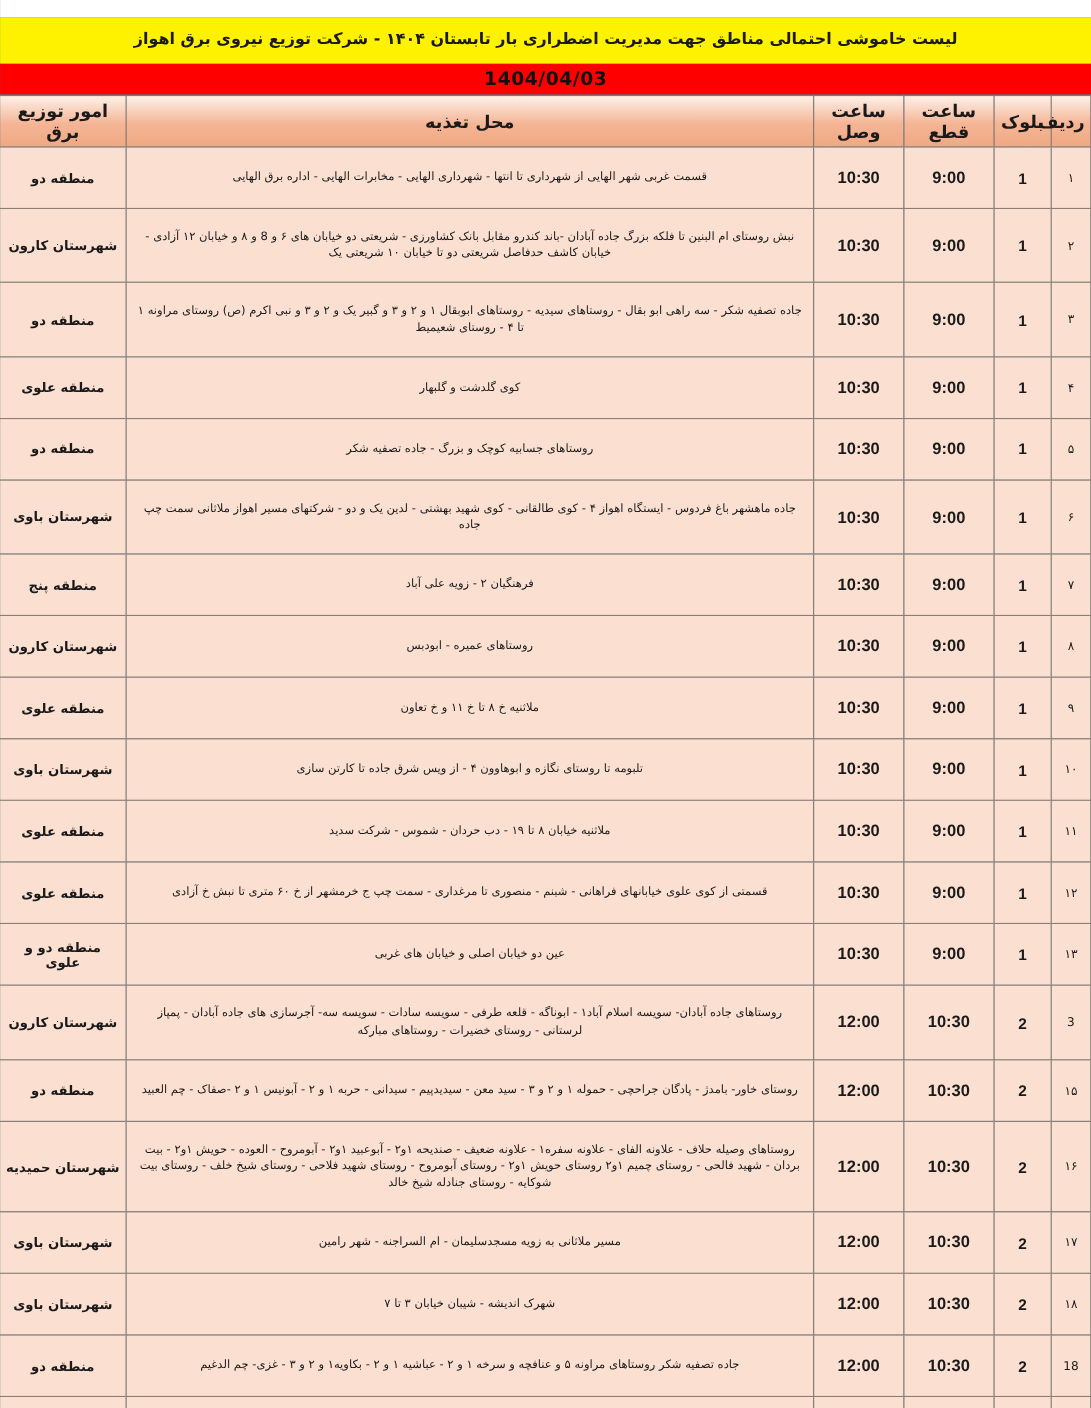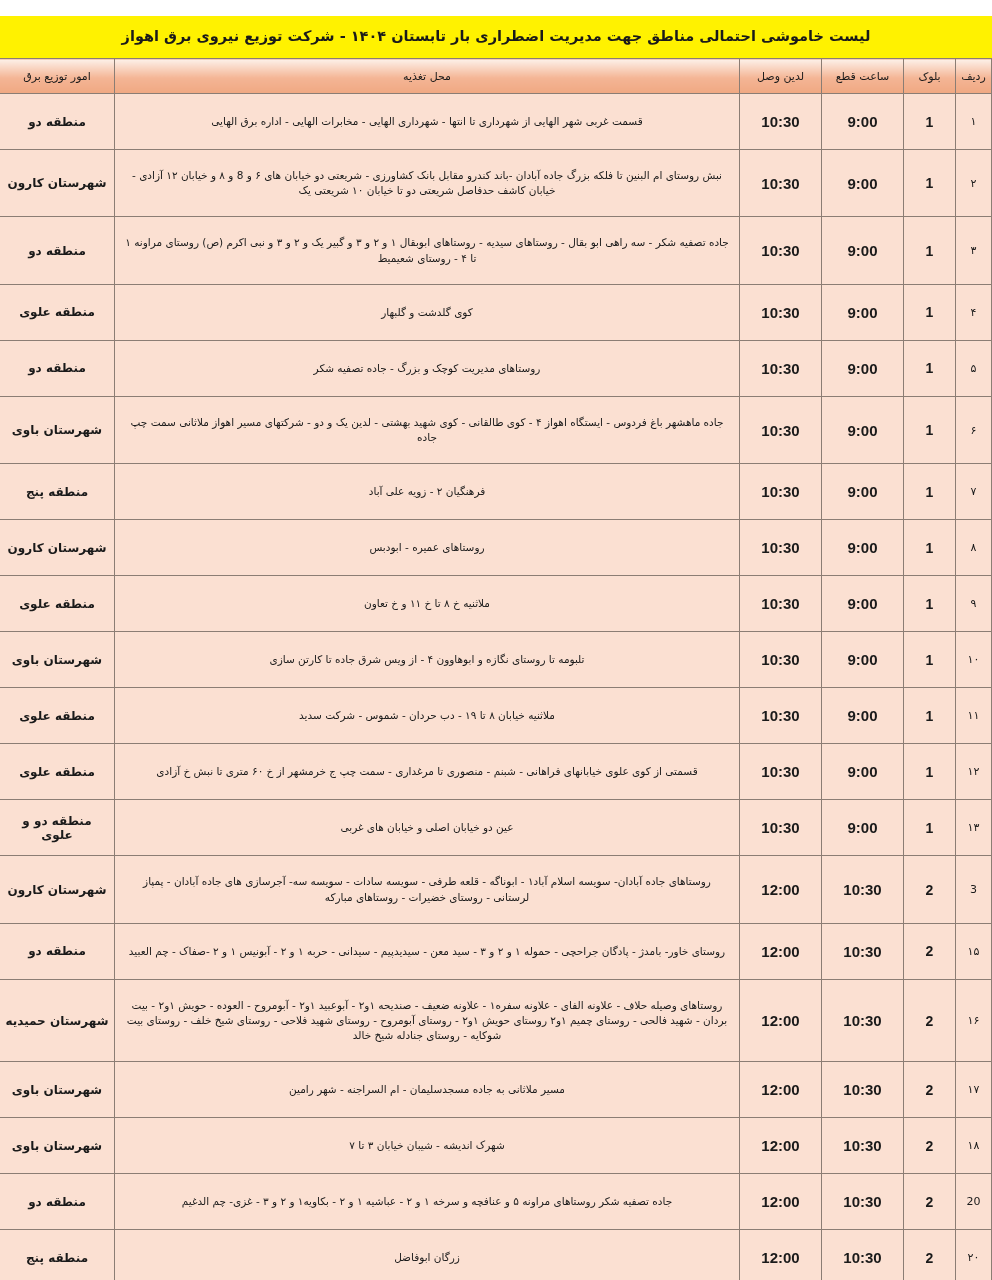--- a/index.html
+++ b/index.html
@@ -67,22 +67,22 @@
   }
   table.schedule th,
   table.schedule td {
     border: 1px solid #8b7d74;
     vertical-align: middle;
     text-align: center;
     padding: 4px 5px;
   }
   thead th {
     background: linear-gradient(to bottom, #fdf0e8 0%, #f4b595 55%, #f0a882 100%);
-    font-size: 11px;
-    font-weight: normal;
+    font-size: 16px;
+    font-weight: bold;
     color: #1a1a1a;
     height: 26px;
     padding: 2px 4px;
   }
   tbody td {
     background: #fbe0d2;
     font-size: 11px;
     color: #1a1a1a;
   }
   tbody tr td.col-place {
@@ -128,36 +128,39 @@
 <body>
 
 <div class="page">
 
   <div class="top-gap"></div>
 
   <div class="title-banner">
     <div class="title-text">لیست خاموشی احتمالی مناطق جهت مدیریت اضطراری بار تابستان ۱۴۰۴ - شرکت توزیع نیروی برق اهواز</div>
   </div>
 
+  <div class="date-banner">
+    <div class="date-text">1404/04/03</div>
+  </div>
 
   <table class="schedule">
     <colgroup>
       <col class="w-index">
       <col class="w-block">
       <col class="w-off">
       <col class="w-on">
       <col class="w-place">
       <col class="w-region">
     </colgroup>
     <thead>
       <tr>
         <th>ردیف</th>
         <th>بلوک</th>
         <th>ساعت قطع</th>
-        <th>لدین وصل</th>
+        <th>ساعت وصل</th>
         <th>محل تغذیه</th>
         <th>امور توزیع برق</th>
       </tr>
     </thead>
     <tbody id="table-body">
         <tr>
           <td class="col-index">۱</td>
           <td class="col-block">1</td>
           <td class="col-time">9:00</td>
           <td class="col-time">10:30</td>
@@ -186,21 +189,21 @@
           <td class="col-time">9:00</td>
           <td class="col-time">10:30</td>
           <td class="col-place">کوی گلدشت و گلبهار</td>
           <td class="col-region">منطقه علوی</td>
         </tr>
         <tr>
           <td class="col-index">۵</td>
           <td class="col-block">1</td>
           <td class="col-time">9:00</td>
           <td class="col-time">10:30</td>
-          <td class="col-place">روستاهای مدیریت کوچک و بزرگ - جاده تصفیه شکر</td>
+          <td class="col-place">روستاهای جسابیه کوچک و بزرگ - جاده تصفیه شکر</td>
           <td class="col-region">منطقه دو</td>
         </tr>
         <tr>
           <td class="col-index">۶</td>
           <td class="col-block">1</td>
           <td class="col-time">9:00</td>
           <td class="col-time">10:30</td>
           <td class="col-place">جاده ماهشهر باغ فردوس - ایستگاه اهواز ۴ - کوی طالقانی - کوی شهید بهشتی - لدین یک و دو  - شرکتهای مسیر اهواز ملاثانی سمت چپ جاده</td>
           <td class="col-region">شهرستان باوی</td>
         </tr>
@@ -282,33 +285,33 @@
           <td class="col-time">10:30</td>
           <td class="col-time">12:00</td>
           <td class="col-place">روستاهای وصیله حلاف - علاونه الفای - علاونه سفره۱ - علاونه ضعیف - صندیحه ۱و۲ - آبوعبید ۱و۲ - آبومروح - العوده - حویش ۱و۲ - بیت بردان - شهید فالحی - روستای چمیم ۱و۲ روستای حویش ۱و۲ - روستای آبومروح - روستای شهید فلاحی - روستای شیخ خلف - روستای بیت شوکایه - روستای جنادله شیخ خالد</td>
           <td class="col-region">شهرستان حمیدیه</td>
         </tr>
         <tr>
           <td class="col-index">۱۷</td>
           <td class="col-block">2</td>
           <td class="col-time">10:30</td>
           <td class="col-time">12:00</td>
-          <td class="col-place">مسیر ملاثانی به جاده مسجدسلیمان - ام السراجنه - شهر رامین</td>
+          <td class="col-place">مسیر ملاثانی به زویه مسجدسلیمان - ام السراجنه - شهر رامین</td>
           <td class="col-region">شهرستان باوی</td>
         </tr>
         <tr>
           <td class="col-index">۱۸</td>
           <td class="col-block">2</td>
           <td class="col-time">10:30</td>
           <td class="col-time">12:00</td>
           <td class="col-place">شهرک اندیشه - شیبان خیابان ۳ تا ۷</td>
           <td class="col-region">شهرستان باوی</td>
         </tr>
         <tr>
-          <td class="col-index">20</td>
+          <td class="col-index">18</td>
           <td class="col-block">2</td>
           <td class="col-time">10:30</td>
           <td class="col-time">12:00</td>
           <td class="col-place">جاده تصفیه شکر روستاهای مراونه ۵ و عنافچه  و سرخه ۱ و ۲ - عباشیه ۱ و ۲ - بکاویه۱ و ۲ و ۳ - غزی- چم الدغیم</td>
           <td class="col-region">منطقه دو</td>
         </tr>
         <tr>
           <td class="col-index">۲۰</td>
           <td class="col-block">2</td>
           <td class="col-time">10:30</td>

